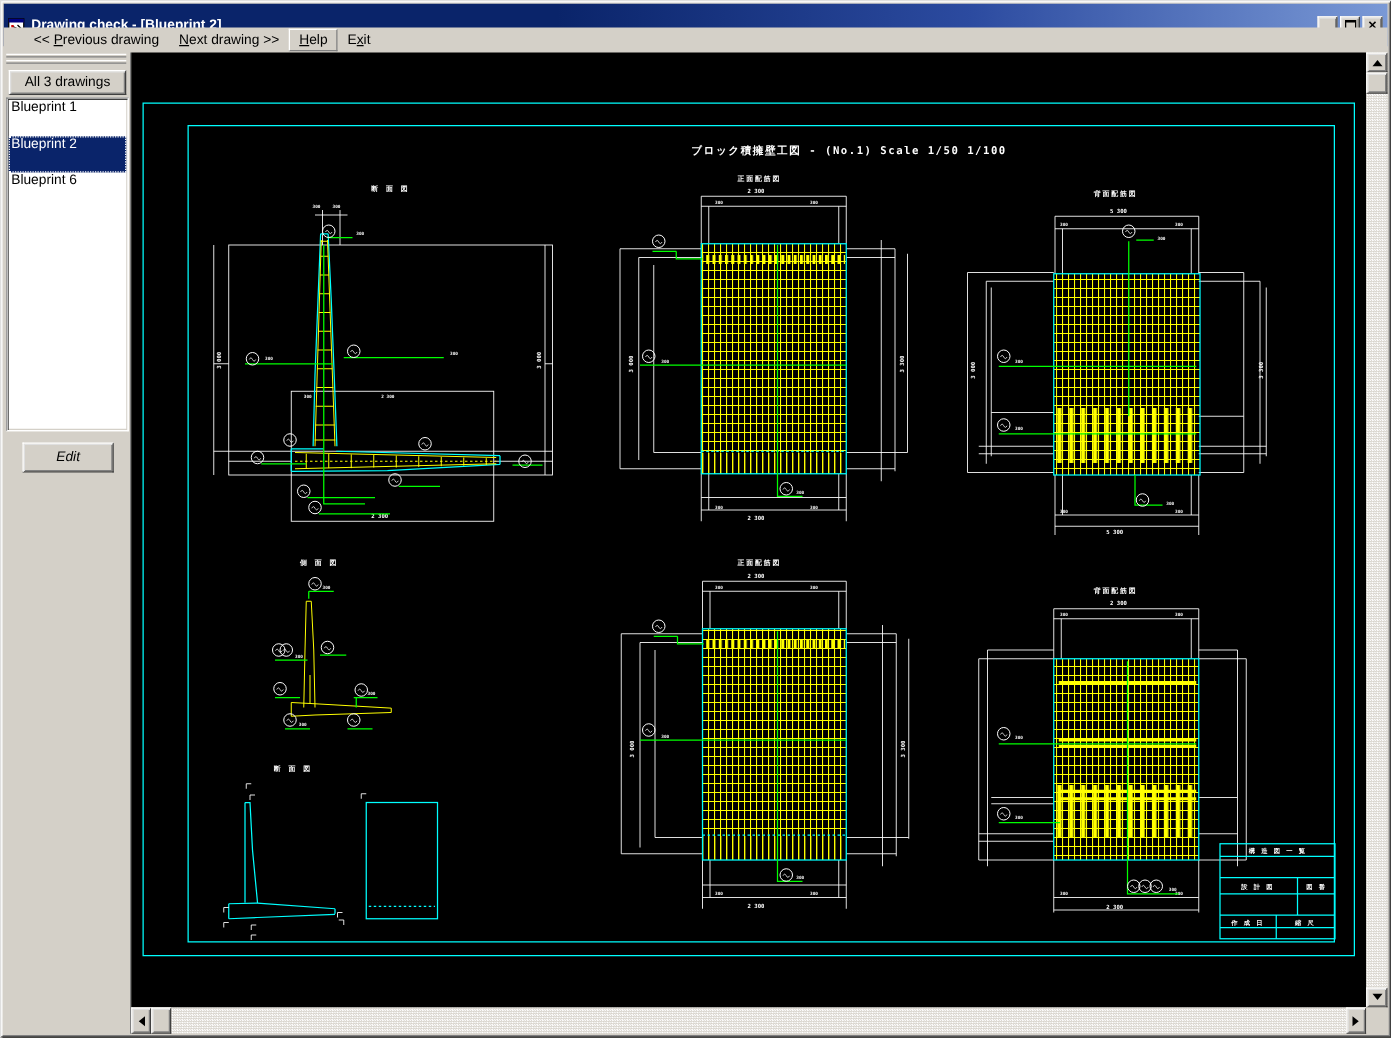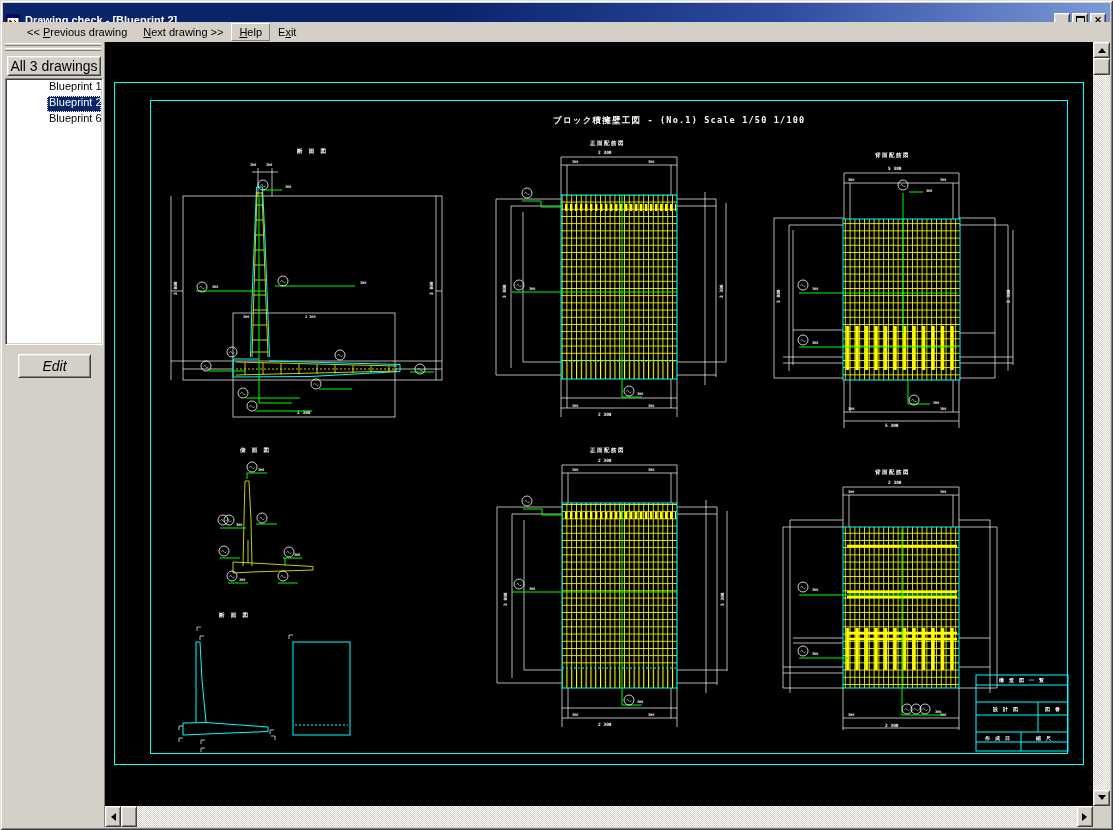--- a/index.html
+++ b/index.html
@@ -23,27 +23,27 @@
     display:flex;align-items:center;padding-left:16px;}
   .mitem{padding:2px 8px;color:#000;white-space:pre;}
   .mitem.boxed{border:1px solid;border-color:#fff #808080 #808080 #fff;padding:2px 7px;margin:0 0;}
   .mitem .u{text-decoration:underline;}
   .sidebar{position:absolute;left:3px;top:42px;width:102px;height:785px;background:#d4d0c8;
     border-right:1px solid #808080;}
   .grip{position:absolute;left:2px;right:3px;height:3px;background:#d4d0c8;
     border-top:1px solid #fff;border-bottom:1px solid #808080;}
   .btn{background:#d4d0c8;border:1px solid;border-color:#fff #404040 #404040 #fff;
     box-shadow:inset 1px 1px 0 #dfdfdf, inset -1px -1px 0 #808080;
-    display:flex;align-items:center;justify-content:center;color:#000;font-size:14px;}
+    display:flex;align-items:center;justify-content:center;color:#000;font-size:11px;}
   .allbtn{position:absolute;left:4px;top:14px;width:94px;height:20px;}
   .editbtn{position:absolute;left:15px;top:312px;width:73px;height:24px;font-style:italic;}
   .listbox{position:absolute;left:2px;top:36px;width:98px;height:267px;background:#fff;
     border:1px solid;border-color:#808080 #fff #fff #808080;
     box-shadow:inset 1px 1px 0 #404040, inset -1px -1px 0 #d4d0c8;padding:1px;}
-  .litem{height:16px;line-height:13px;padding-left:2px;color:#000;white-space:nowrap;margin-left:40px;}
+  .litem{height:29px;line-height:13px;padding-left:2px;color:#000;white-space:nowrap;}
   .litem.sel{background:#0a246a;color:#fff;outline:1px dotted #fff;outline-offset:-1px;}
   .canvas{position:absolute;left:105px;top:42px;width:988px;height:764px;background:#000;font-weight:bold;}
   .vscroll{position:absolute;left:1093px;top:42px;width:17px;height:764px;}
   .hscroll{position:absolute;left:105px;top:806px;width:988px;height:21px;}
   .track{position:absolute;background-image:conic-gradient(#fff 25%,#d4d0c8 0 50%,#fff 0 75%,#d4d0c8 0);
     background-size:2px 2px;}
   .sbtn{position:absolute;background:#d4d0c8;border:1px solid;border-color:#fff #404040 #404040 #fff;
     box-shadow:inset 1px 1px 0 #dfdfdf, inset -1px -1px 0 #808080;
     display:flex;align-items:center;justify-content:center;}
   .thumb{position:absolute;background:#d4d0c8;border:1px solid;border-color:#fff #404040 #404040 #fff;

